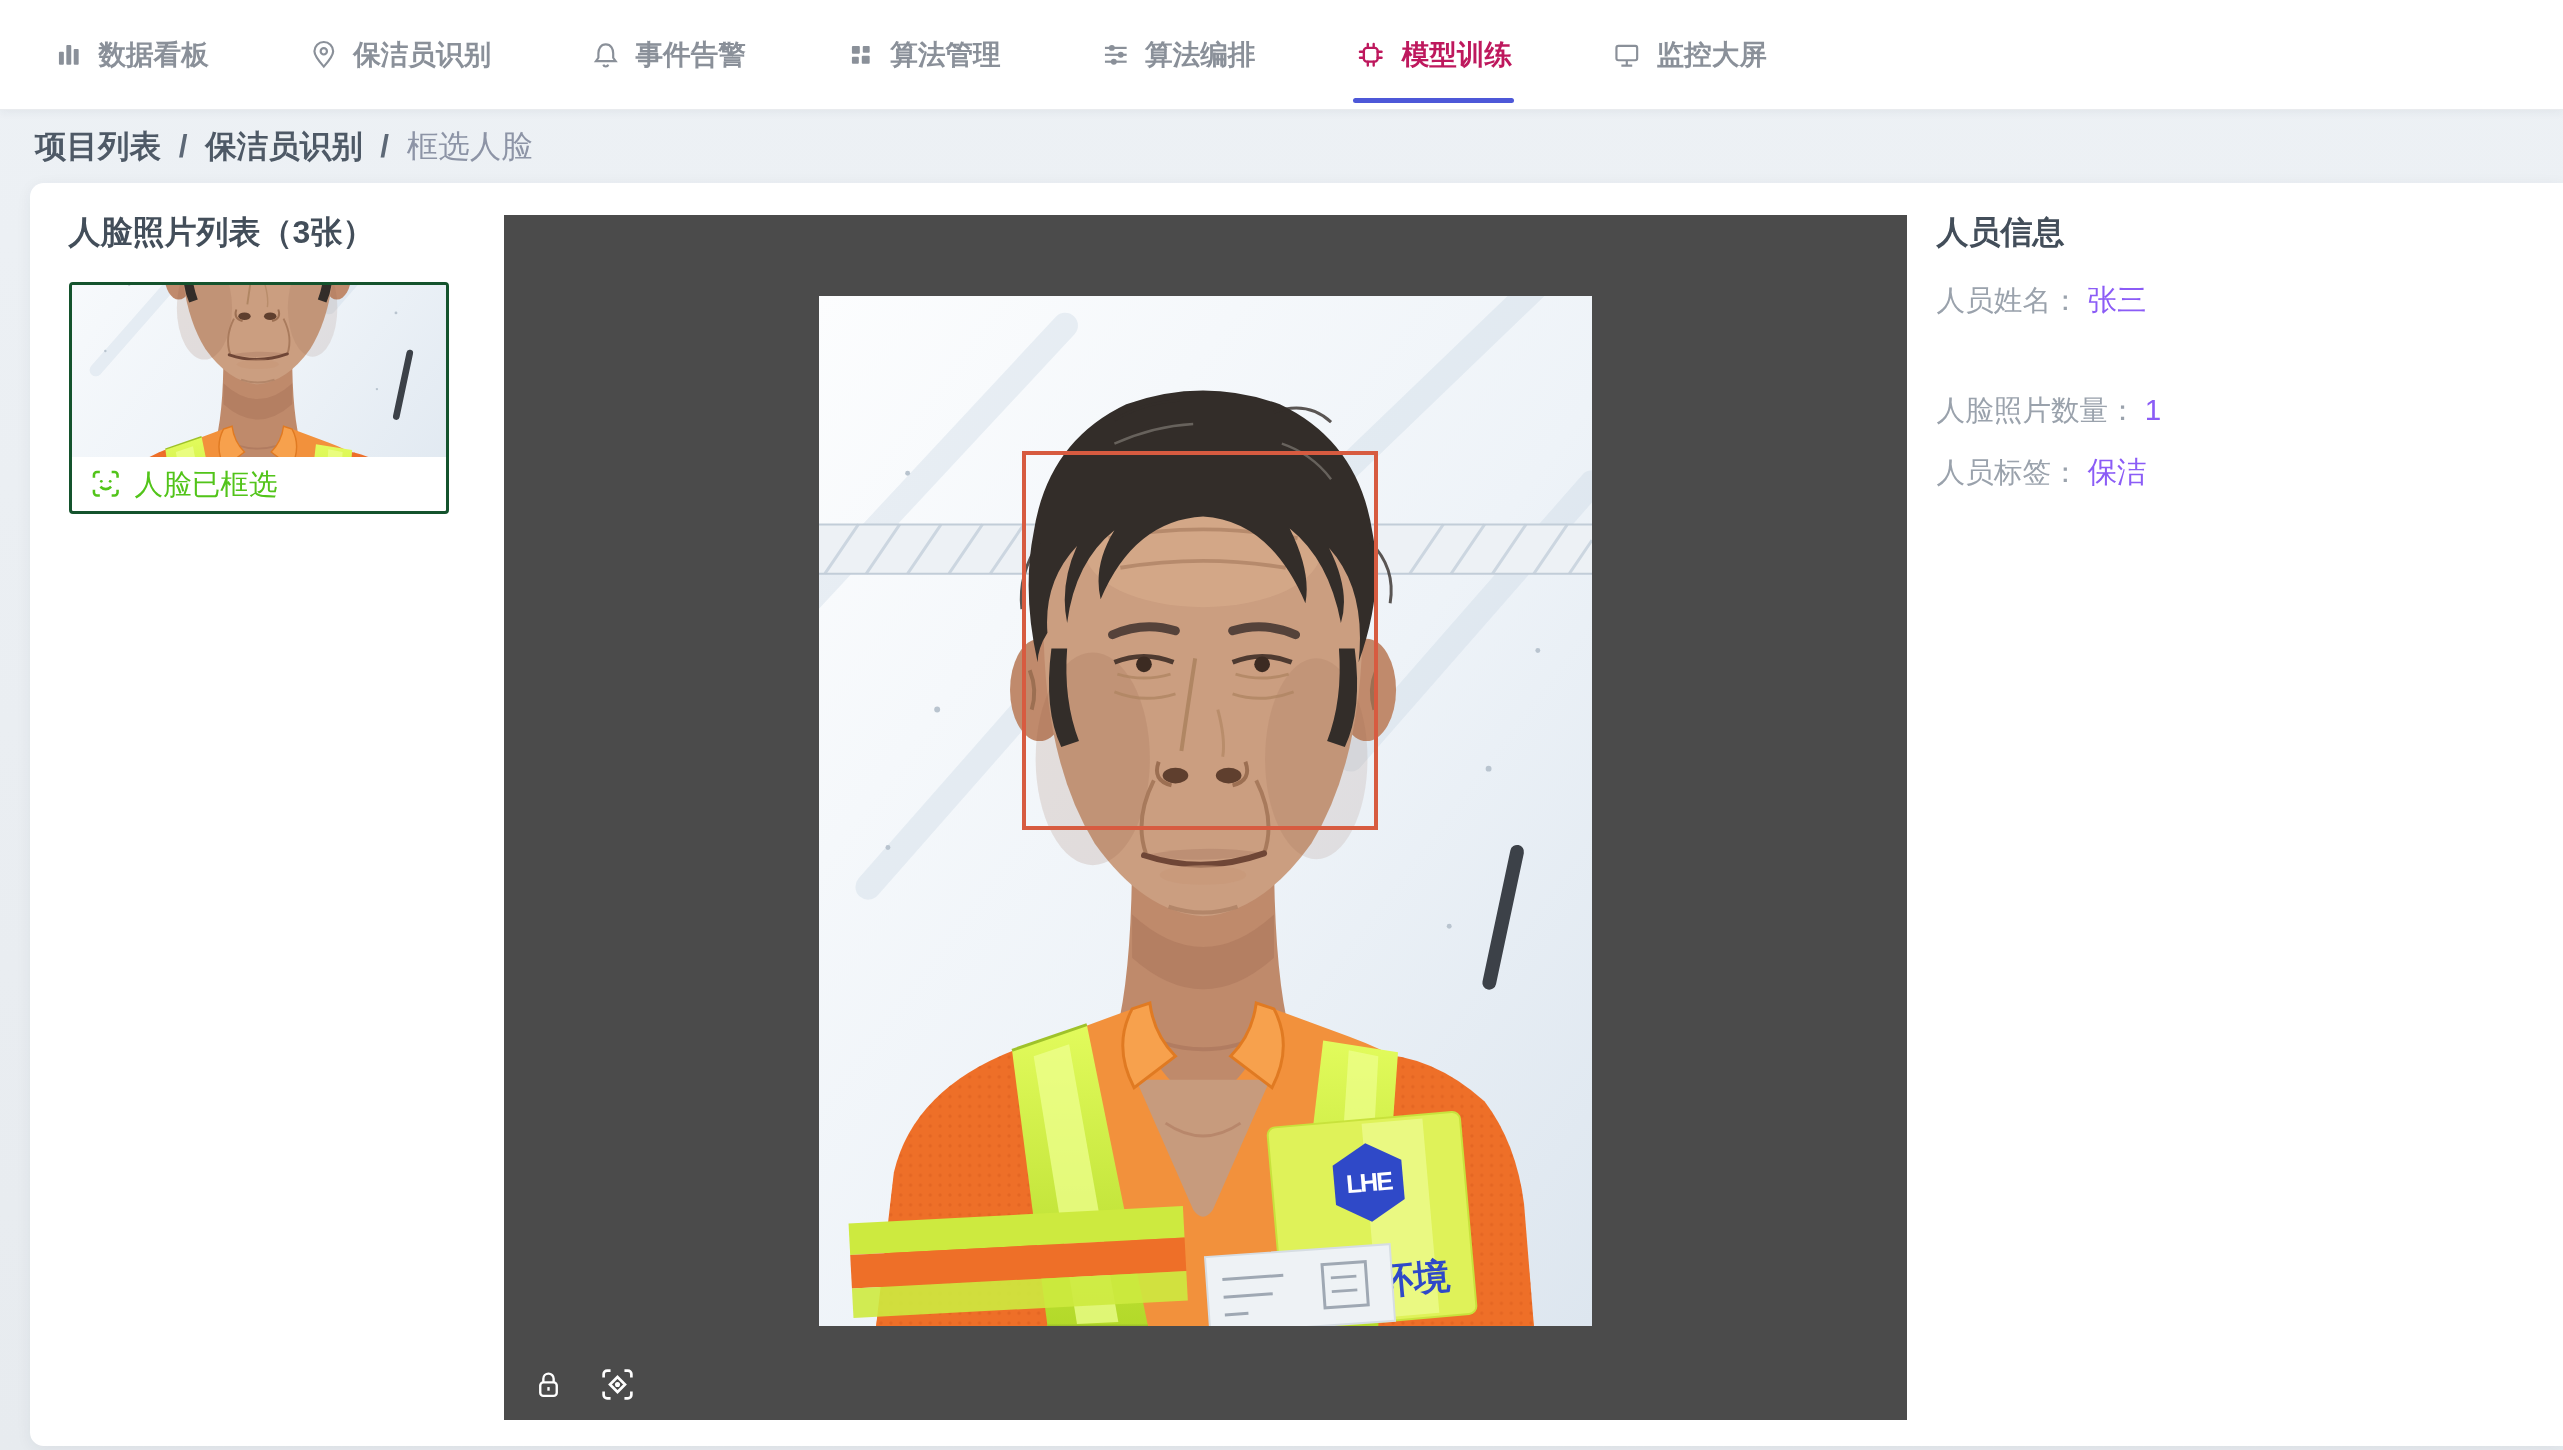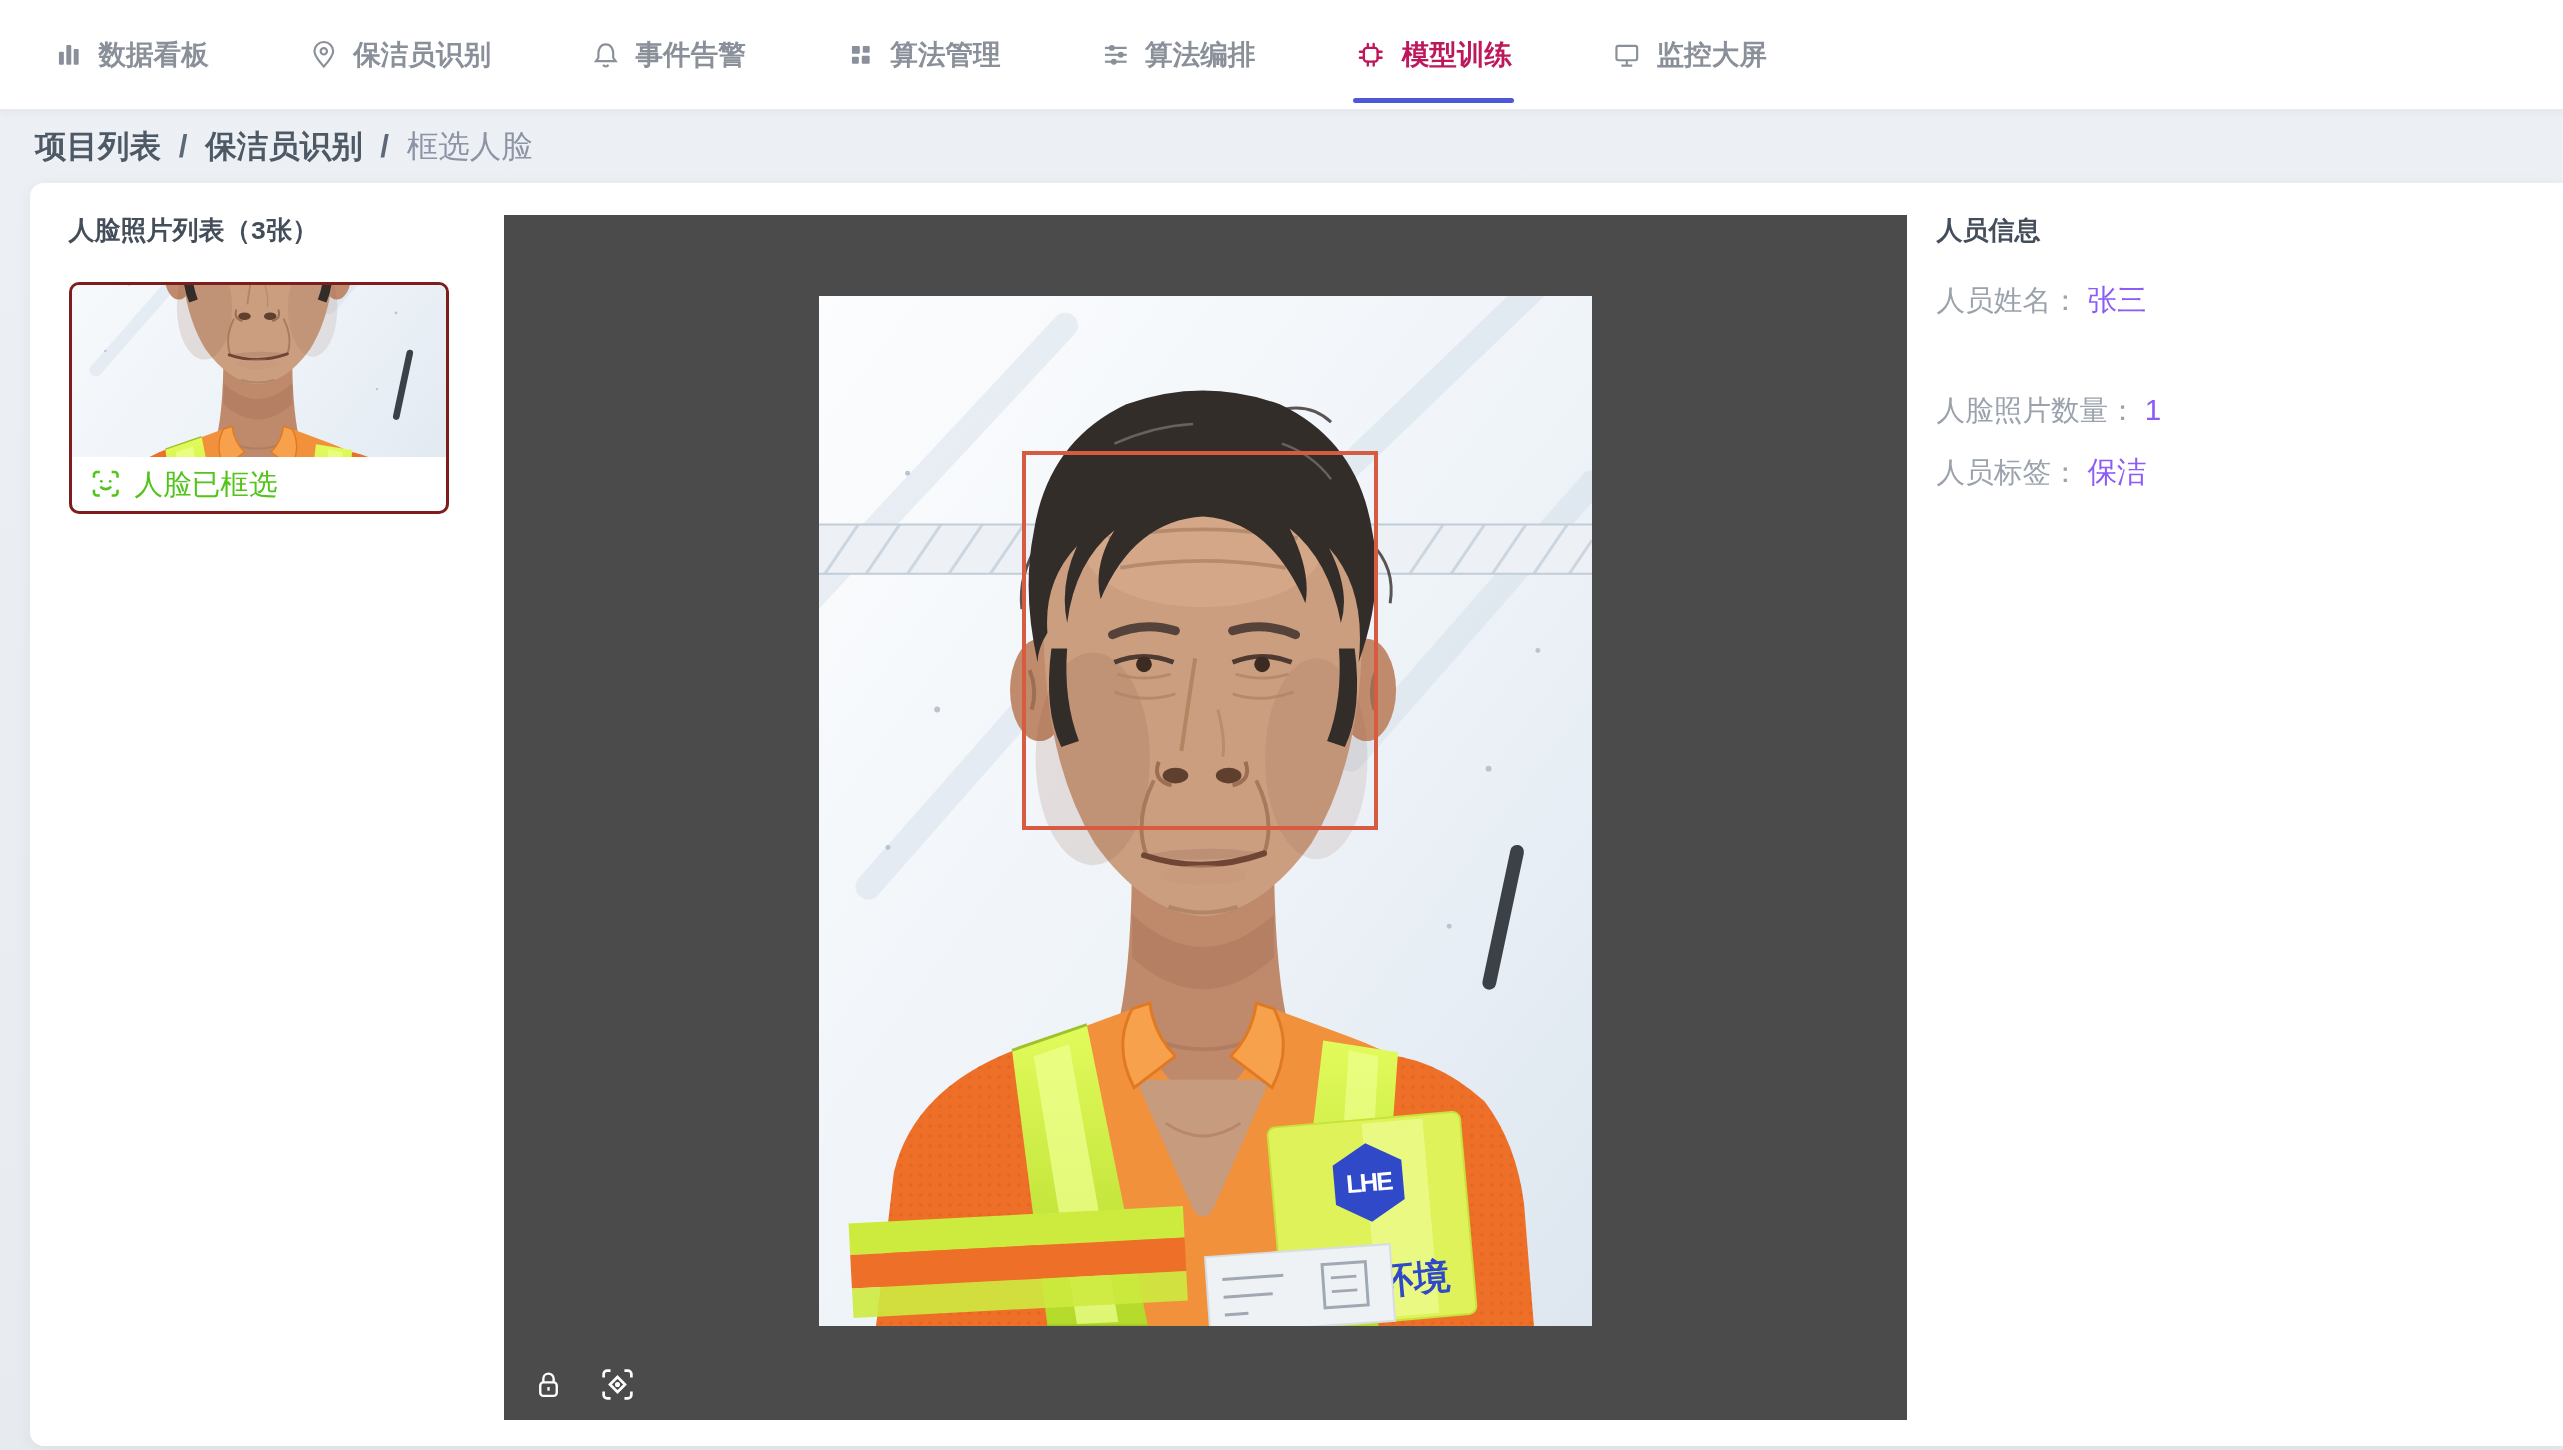--- a/index.html
+++ b/index.html
@@ -45,29 +45,29 @@
   .crumb-sep { color:#5d6876; font-weight:600; }
   .crumb-current { color:#8d94a6; font-weight:500; }
 
   
   .card {
     position:absolute; left:29.6px; top:183px; width:2534px; height:1263px;
     background:#ffffff; border-radius:13.8px 0 0 13.8px;
     box-shadow:0 3.9px 15.8px rgba(40,50,70,.06);
   }
   .panel-title {
-    position:absolute; font-size:26px; font-weight:700; color:#434e5a;
-    line-height:33px; white-space:nowrap;font-family:Liberation Mono, monospace;
+    position:absolute; font-size:32px; font-weight:700; color:#434e5a;
+    line-height:33px; white-space:nowrap;
   }
   .left-title { left:39px; top:33px; }
 
   
   .thumb-card {
     position:absolute; left:39px; top:99px; width:380px; height:232px;
-    border:3px solid #7f1d1d; border-radius:10px; background:#000000;
+    border:3px solid #14532d; border-radius:4px; background:#000000;
     overflow:hidden; cursor:pointer;
   }
   .thumb-img { width:374px; height:172px; display:block; background:#e8edf2; }
   .thumb-label {
     height:54px; display:flex; align-items:center; gap:12.8px;
     padding-left:18.7px; background:#fff;
   }
   .thumb-label-text { font-size:28.6px; color:#52c41a; font-weight:500; }
 
   

